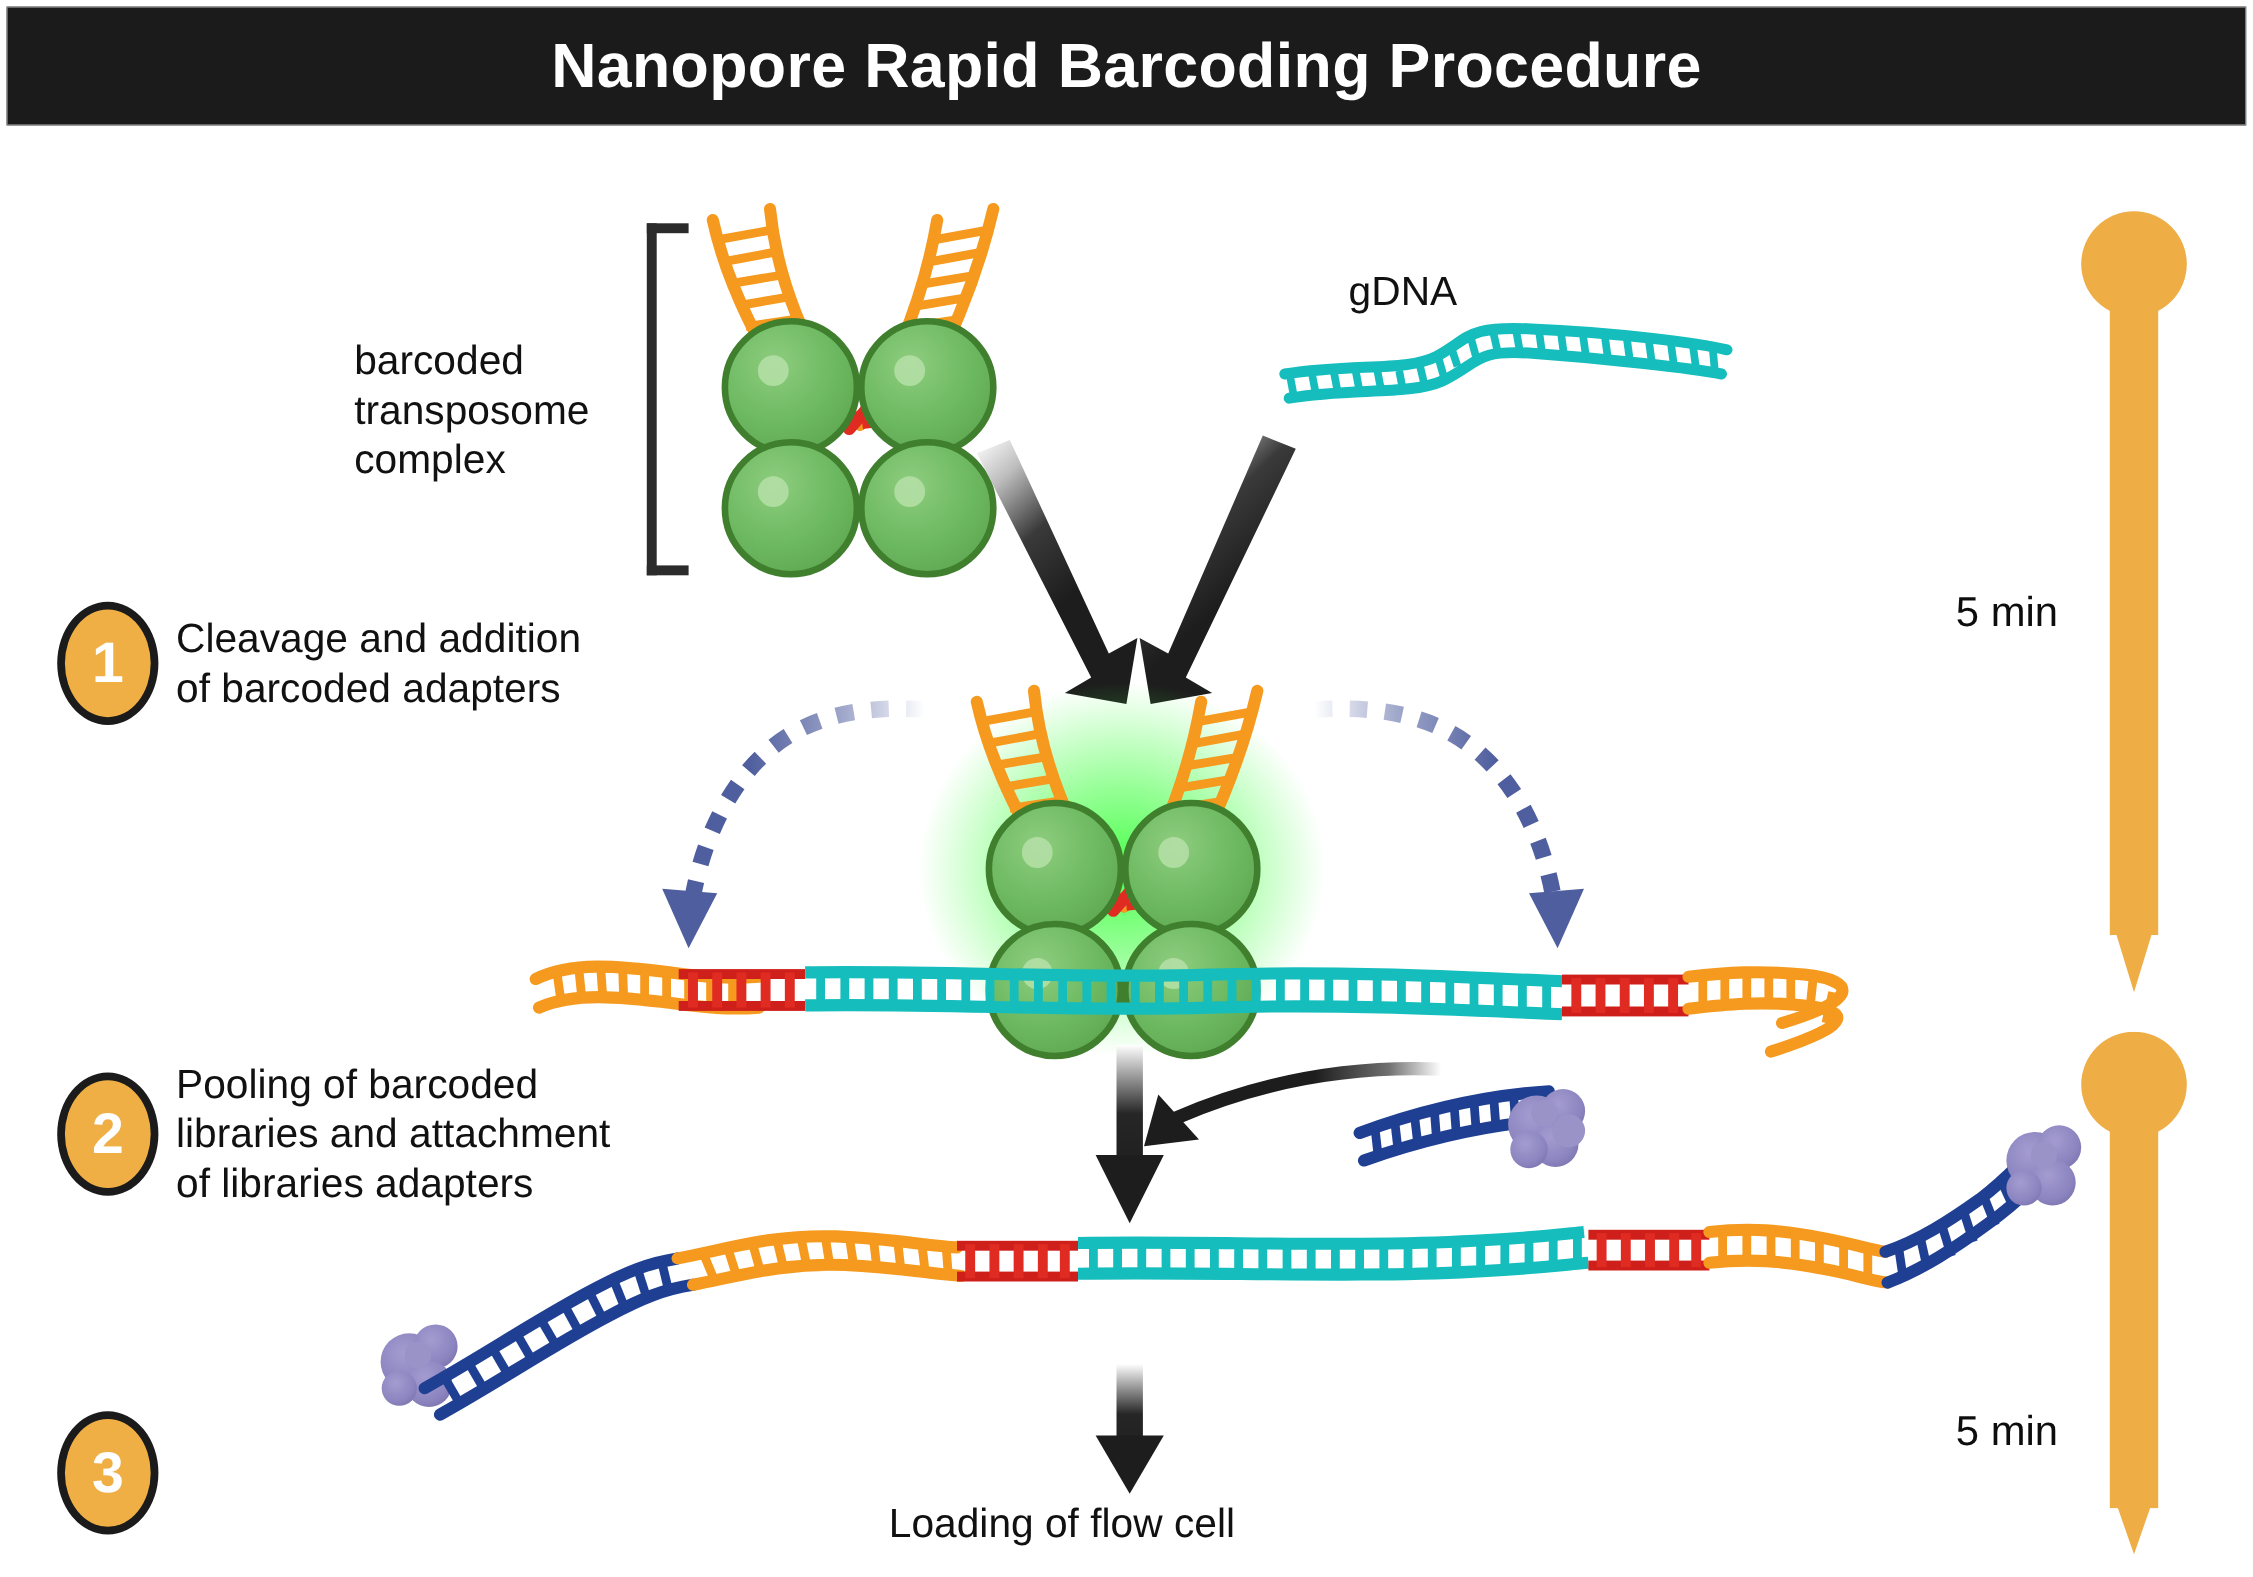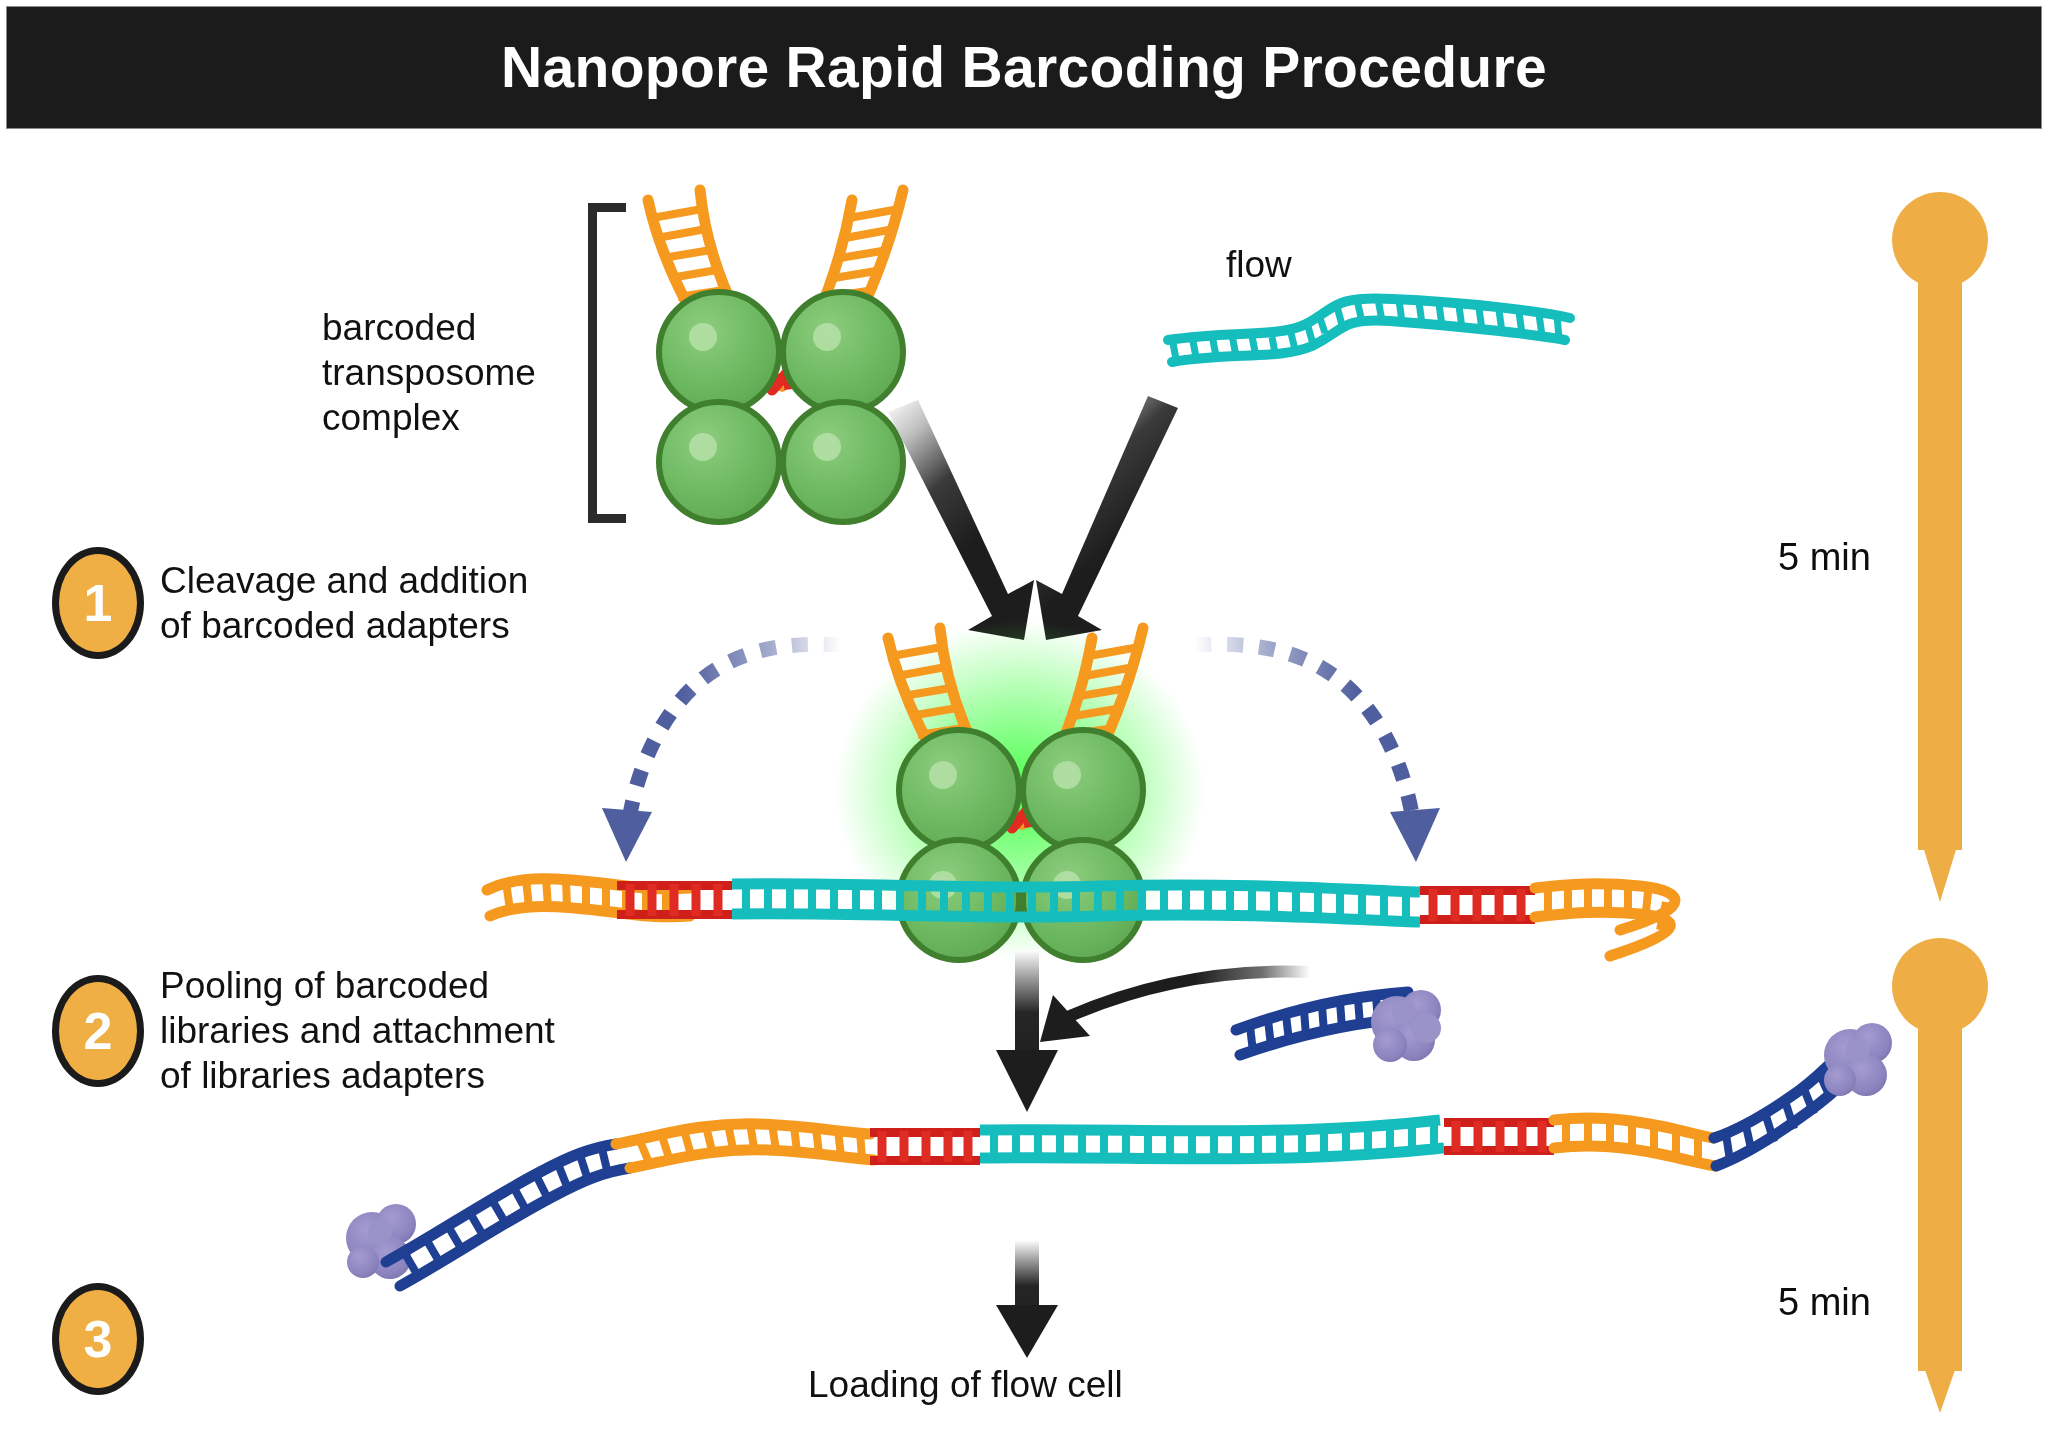--- a/index.html
+++ b/index.html
@@ -15,21 +15,21 @@
     font-family: "Liberation Sans", sans-serif;
     overflow: hidden;
   }
 
   
   #title-bar {
     position: absolute;
     left: 6px;
     top: 6px;
     width: 2036px;
-    height: 123px;
+    height: 108px;
     background: #1b1b1b;
     border: 1px solid #8a8a8a;
     box-sizing: border-box;
     display: flex;
     align-items: center;
     justify-content: center;
   }
   #title-text {
     color: #ffffff;
     font-size: 57px;
@@ -573,21 +573,21 @@
       <path d="M996 1305 L 1058 1305 L 1027 1358 Z" fill="#1d1d1d"></path>
     </g>
   </svg>
 
   <div class="sq-bracket" style="left:588px; top:203px; width:38px; height:320px;"></div>
 
   <div class="plain-label" style="left:322px; top:305px; width:260px; text-align:left;">barcoded
 transposome
 complex</div>
 
-  <div class="plain-label" style="left:1226px; top:242px;">flow</div>
+  <div class="plain-label" style="left:1226px; top:242px;">gDNA</div>
 
   <div class="plain-label" style="left:808px; top:1362px;">Loading of flow cell</div>
 
   <div class="step-row" style="left:52px; top:547px;">
     <div class="step-badge">
       <span class="step-num">1</span>
     </div>
     <div class="step-label">Cleavage and addition
 of barcoded adapters</div>
   </div>

